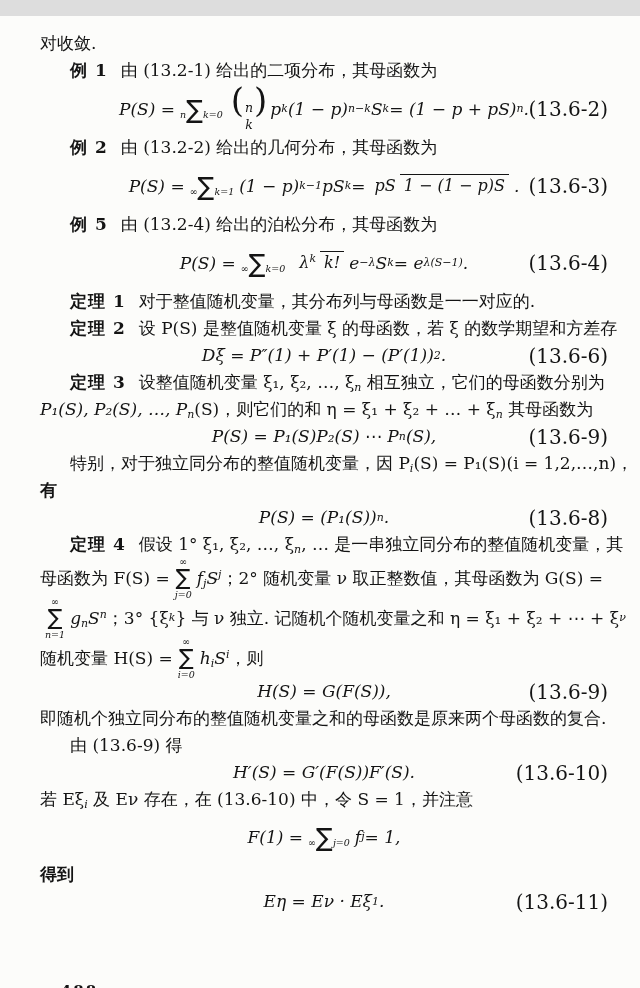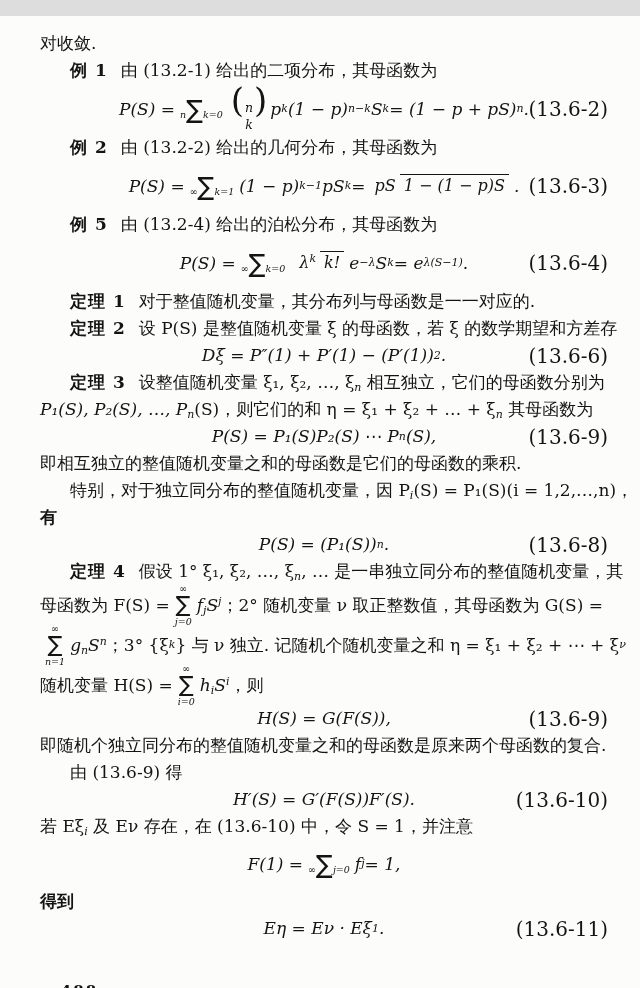--- a/index.html
+++ b/index.html
@@ -139,21 +139,20 @@
     <span class="it">P₁(S), P₂(S), …, P</span><span class="sb">n</span><span>(S)，则它们的和 η = ξ₁ + ξ₂ + … + ξ</span><span class="sb">n</span><span> 其母函数为</span>
   </div>
   <div class="eqrow">
     <span class="f">
         <span>P(S) = P₁(S)P₂(S) ⋯ P</span>
         <span class="sb">n</span>
         <span>(S),</span>
       </span>
     <span class="tag">(13.6-9)</span>
   </div>
-  <div class="ln"><span>即相互独立的整值随机变量之和的母函数是它们的母函数的乘积.</span></div>
 
   <div class="ln ind">
     <span>特别，对于独立同分布的整值随机变量，因 P</span><span class="sb">i</span><span>(S) = P₁(S)(i = 1,2,…,n)，</span>
   </div>
   <div class="ln b"><span>有</span></div>
   <div class="eqrow">
     <span class="f">
         <span>P(S) = (P₁(S))</span>
         <span class="sp">n</span>
         <span>.</span>

